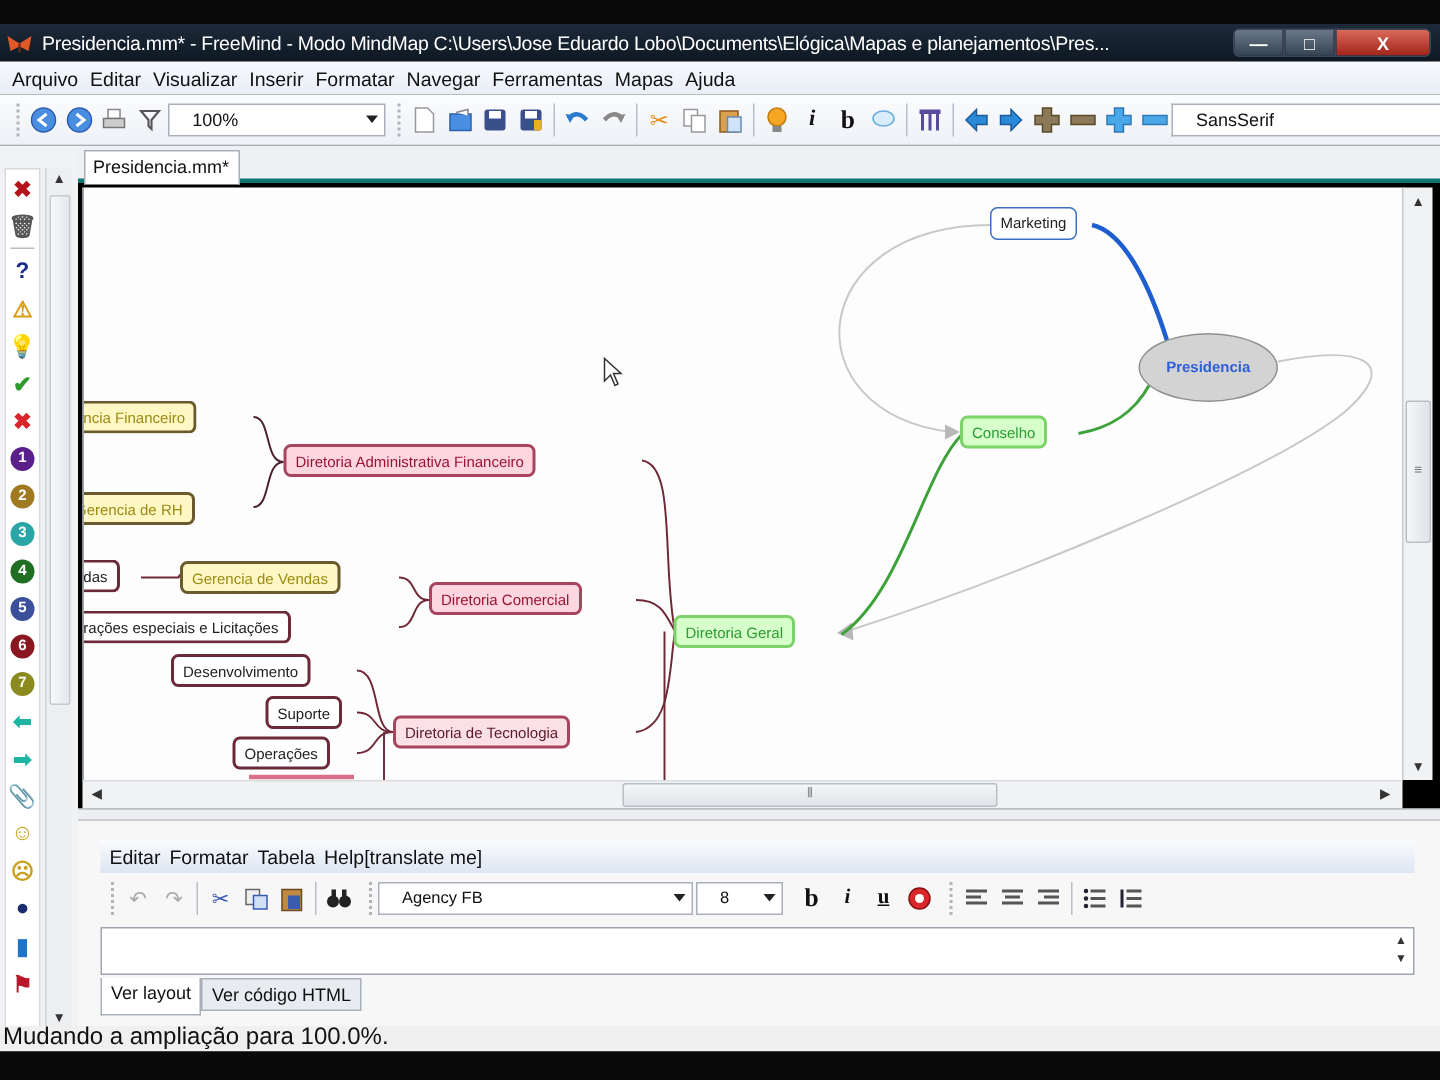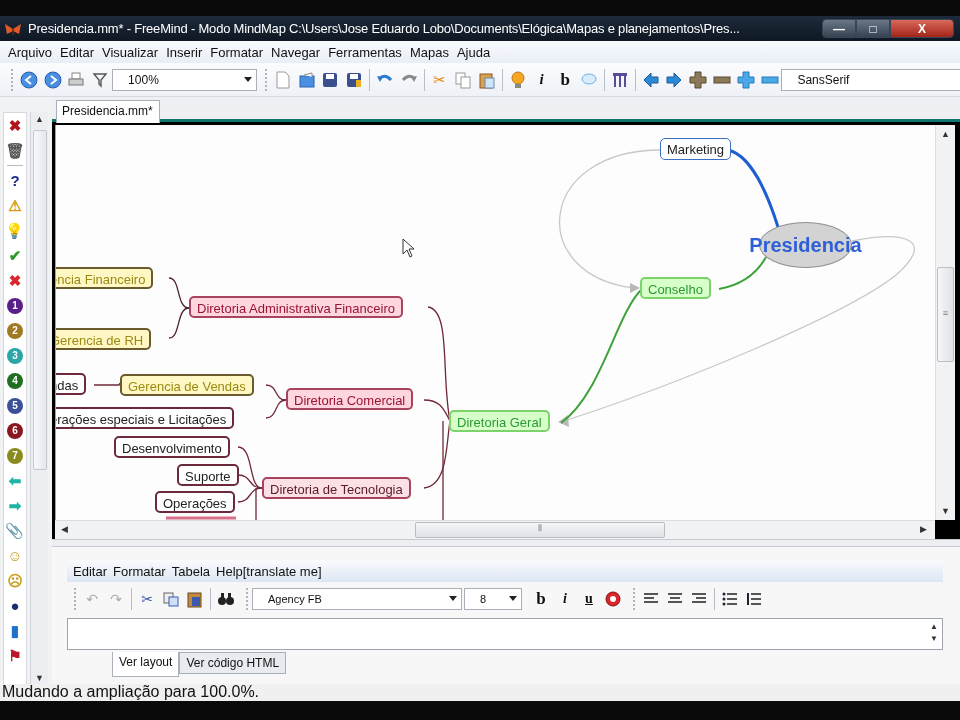--- a/index.html
+++ b/index.html
@@ -40,45 +40,45 @@
   .icon-scroll { position: absolute; left: 30px; top: 112px; width: 18px; height: 575px; background: #eceef1; border-left: 1px solid #d0d3d8; }
   .icon-scroll .thumb { position: absolute; left: 2px; top: 18px; width: 14px; height: 340px; background: linear-gradient(90deg, #f7f8fa, #e4e7eb); border: 1px solid #c5c9cf; border-radius: 2px; }
 
   .tabs { position: absolute; left: 52px; top: 97px; width: 908px; height: 25px; background: #eef0f3; border-bottom: 3px solid #0f766e; }
   .tab { position: absolute; top: 3px; height: 22px; border: 1px solid #a9b0ba; border-bottom: none; font-size: 12px;
     padding: 3px 5px 0 5px; background: #e4e7ec; white-space: nowrap; }
   .tab.active { background: #fff; height: 23px; }
 
   .canvas { position: absolute; left: 55px; top: 125px; width: 880px; height: 395px; background: #fefdfe; overflow: hidden; border-left: 1px solid #9ca3ad; }
   .canvas svg.edges { position: absolute; left: 0; top: 0; }
-  .node { position: absolute; height: 22px; border-radius: 5px; font-size: 13px; padding: 2px 6px; white-space: nowrap; line-height: 17px; }
+  .node { position: absolute; height: 22px; border-radius: 5px; font-size: 10px; padding: 2px 6px; white-space: nowrap; line-height: 17px; }
   .n-pink { background: #ffd6e0; border: 2px solid #a8455e; color: #9a1432; }
   .n-yellow { background: #fff7c4; border: 2px solid #6a5a2e; color: #9b8b14; }
   .n-white { background: #fff; border: 2px solid #6a2a3a; color: #222; }
   .n-green { background: #d6ffca; border: 2px solid #7cd36a; color: #2b9a33; }
   .n-marketing { background: #fff; border: 1px solid #3a6fc4; color: #222; }
   .n-root { background: #d3d3d3; border: 1px solid #8f8f8f; color: #2e5fd8; font-weight: bold; border-radius: 50%; height: 46px;
-    display: flex; align-items: center; justify-content: center; font-size: 20px; }
+    display: flex; align-items: center; justify-content: center; font-size: 10px; }
 
   .vscroll { position: absolute; left: 935px; top: 125px; width: 20px; height: 395px; background: #f1f2f4; border-left: 1px solid #dadde2; }
   .vscroll .thumb { position: absolute; left: 1px; top: 142px; width: 17px; height: 95px; background: linear-gradient(90deg, #f5f6f8, #dfe2e7); border: 1px solid #b9bdc4; border-radius: 2px; font-size: 9px; text-align: center; padding-top: 40px; color: #777; }
   .hscroll { position: absolute; left: 55px; top: 520px; width: 880px; height: 19px; background: #f1f2f4; border-top: 1px solid #dadde2; }
   .hscroll .thumb { position: absolute; left: 360px; top: 1px; width: 250px; height: 16px; background: linear-gradient(#f5f6f8, #dfe2e7); border: 1px solid #b9bdc4; border-radius: 2px; font-size: 9px; text-align: center; color: #777; }
   .arr { position: absolute; font-size: 9px; color: #333; }
 
   .splitter { position: absolute; left: 52px; top: 539px; width: 908px; height: 8px; background: #eceef1; border-top: 1px solid #c8ccd2; border-bottom: 1px solid #c8ccd2; }
 
   .notes { position: absolute; left: 52px; top: 547px; width: 908px; height: 137px; background: #f7f7f8; }
   .notes-menu { position: absolute; left: 15px; top: 13px; width: 876px; height: 22px; background: linear-gradient(#fafbfd, #dde6f3); display: flex; align-items: center; font-size: 13px; padding-left: 3px; }
   .notes-menu span { padding: 0 3px; }
   .notes-tb { position: absolute; left: 15px; top: 37px; width: 876px; height: 30px; display: flex; align-items: center; padding-left: 4px; }
   .notes-tb .tb-btn { font-size: 14px; }
   .notes-input { position: absolute; left: 15px; top: 71px; width: 876px; height: 32px; background: #fff; border: 1px solid #9ea5ae; }
   .notes-input .spin { position: absolute; right: 2px; top: 2px; width: 12px; height: 26px; font-size: 8px; text-align: center; line-height: 12px; color: #333; }
-  .notes-tabs { position: absolute; left: 15px; top: 105px; height: 25px; display: flex; margin-left: 45px; }
+  .notes-tabs { position: absolute; left: 15px; top: 105px; height: 25px; display: flex; }
   .ntab { height: 22px; border: 1px solid #a9b0ba; padding: 3px 6px 0 6px; font-size: 12px; background: #e8ebef; }
   .ntab.active { background: #fff; height: 25px; border-top: none; }
 
   .statusbar { position: absolute; left: 0; top: 684px; width: 960px; height: 17px; background: #f0f0f0; font-size: 16px; padding-left: 2px; line-height: 16px; }
 </style>
 </head>
 <body>
 
 <div class="letterbox-top"></div>
 

